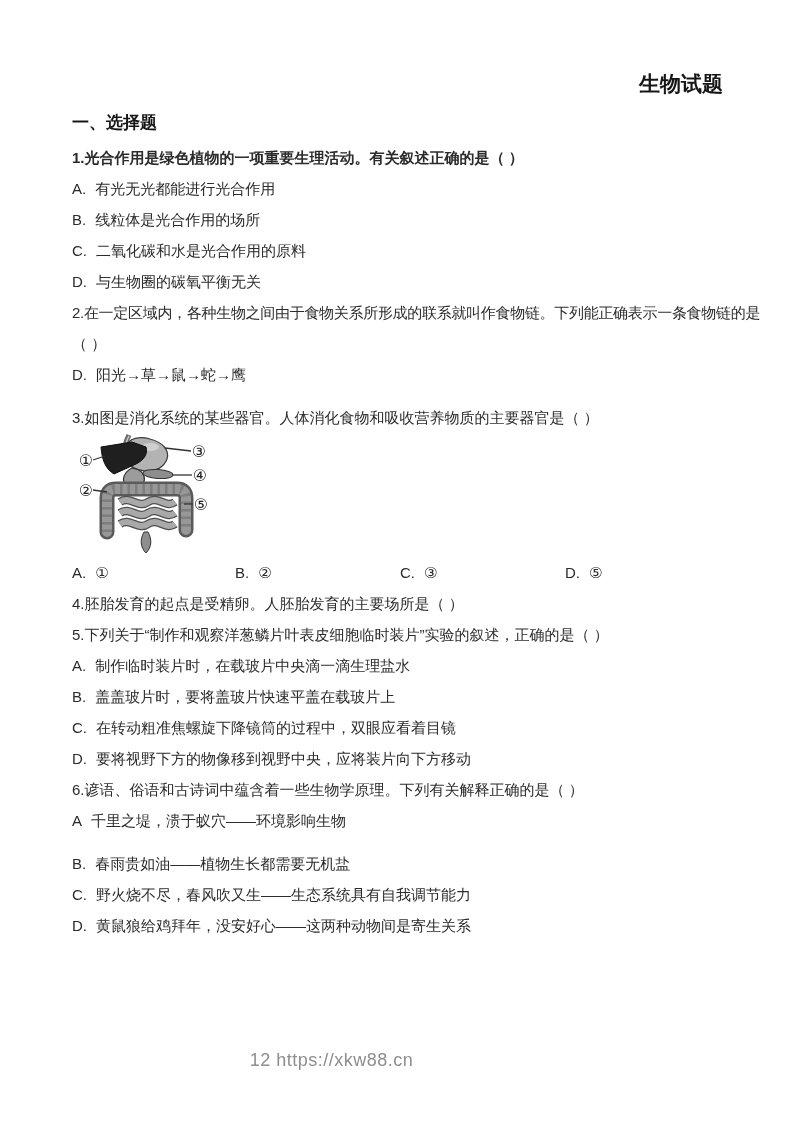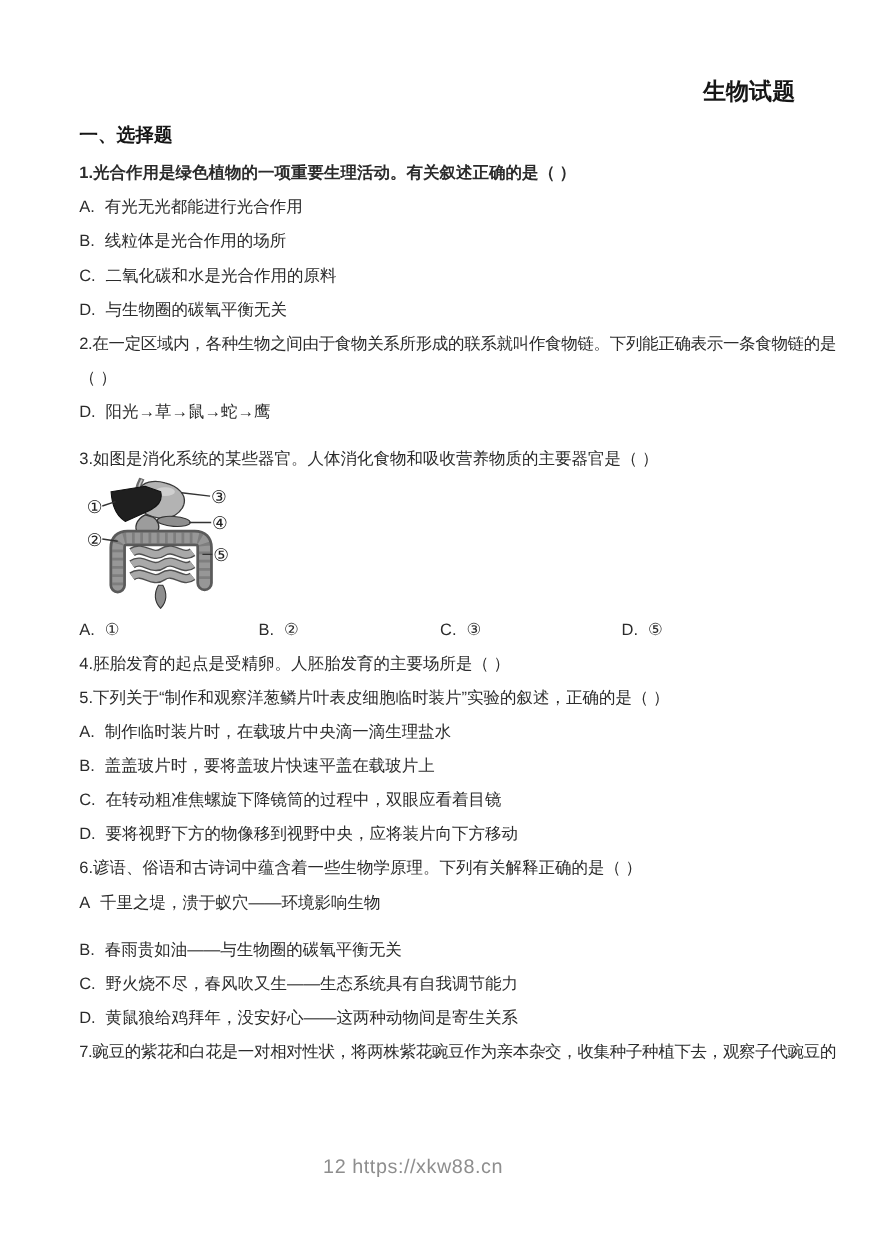--- a/index.html
+++ b/index.html
@@ -30,21 +30,21 @@
   .opt-label { display:inline-block; margin-right:9px; }
   .row { display:flex; }
   .col2 { width:323px; }
   .col2b { flex:1; }
   .c1 { width:163px; } .c2 { width:165px; } .c3 { width:165px; } .c4 { flex:1; }
   .figure-wrap { margin:6px 0 0 2px; height:124px; }
   .footer {
     position:absolute; top:1049px; left:0; width:663px;
     text-align:center;
     font-size:18px; line-height:22px;
-    color:#8e8e8e; letter-spacing:0.5px;padding-left:44px;
+    color:#8e8e8e; letter-spacing:0.5px;
   }
 </style>
 </head>
 <body>
 
 <div class="page">
   <div class="content">
 
     <div class="title">生物试题</div>
     <div class="section-heading">一、选择题</div>
@@ -149,27 +149,26 @@
     </div>
     <div class="line">
       <span class="opt-label">D.</span><span>要将视野下方的物像移到视野中央，应将装片向下方移动</span>
     </div>
 
     <div class="line">6.谚语、俗语和古诗词中蕴含着一些生物学原理。下列有关解释正确的是（      ）</div>
     <div class="line">
       <span class="opt-label">A</span><span>千里之堤，溃于蚁穴——环境影响生物</span>
     </div>
     <div class="line mt-lg">
-      <span class="opt-label">B.</span><span>春雨贵如油——与生物圈的碳氧平衡无关</span>
+      <span class="opt-label">B.</span><span>春雨贵如油——植物生长都需要无机盐</span>
     </div>
     <div class="line">
       <span class="opt-label">C.</span><span>野火烧不尽，春风吹又生——生态系统具有自我调节能力</span>
     </div>
     <div class="line">
       <span class="opt-label">D.</span><span>黄鼠狼给鸡拜年，没安好心——这两种动物间是寄生关系</span>
     </div>
 
-    <div class="line fit">7.豌豆的紫花和白花是一对相对性状，将两株紫花豌豆作为亲本杂交，收集种子种植下去，观察子代豌豆的</div>
 
   </div>
 
   <div class="footer">12 https://xkw88.cn</div>
 </div>
 
 </body></html>

